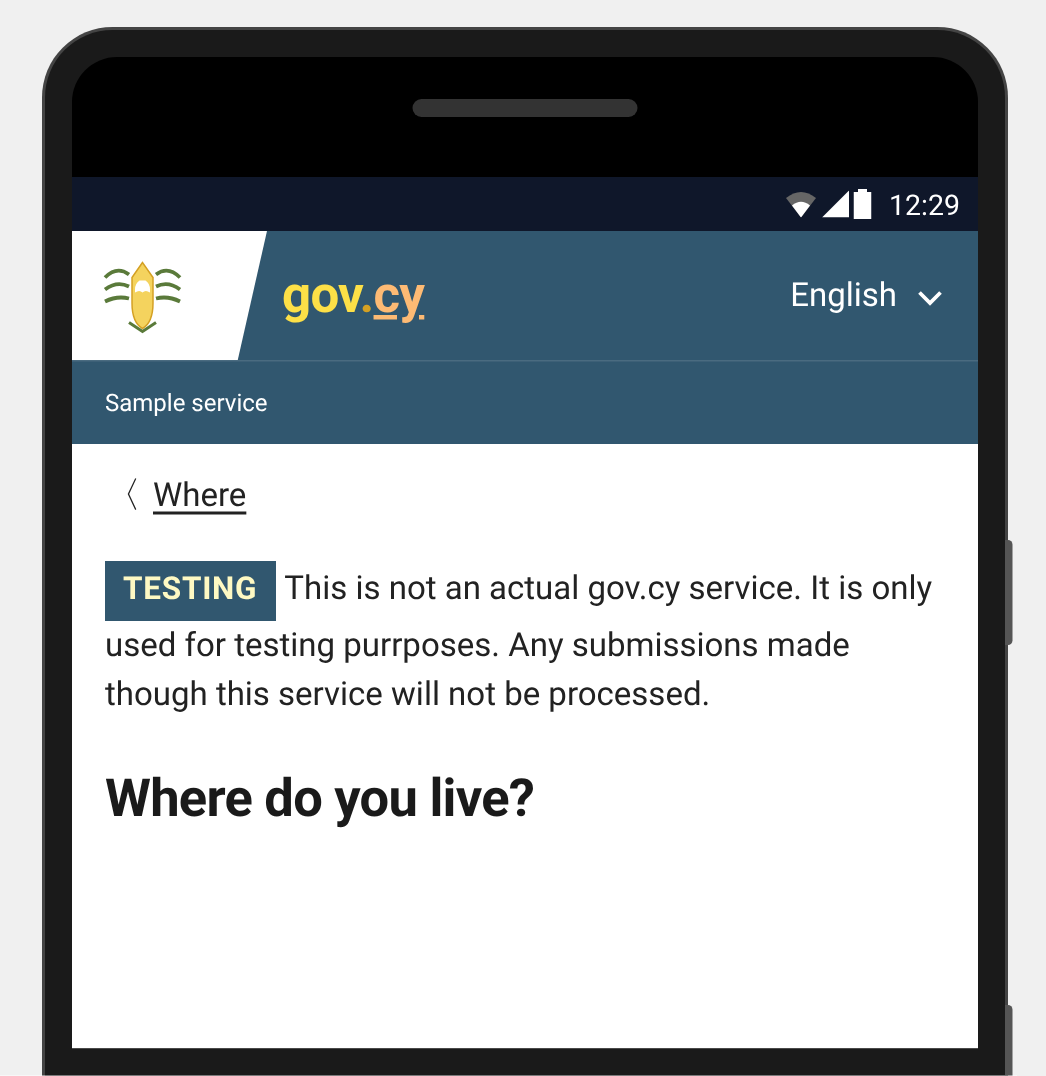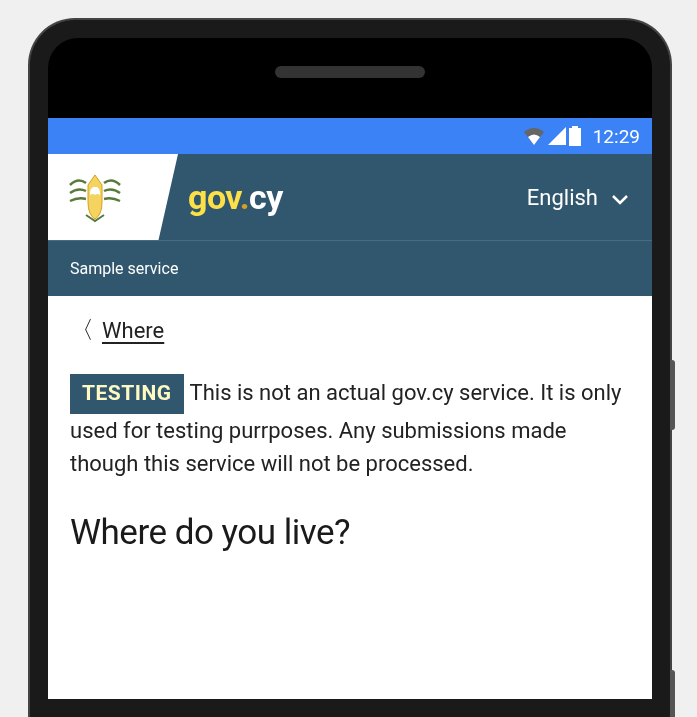--- a/index.html
+++ b/index.html
@@ -44,21 +44,21 @@
       position: absolute;
       top: 80px;
       left: 0;
       right: 0;
       bottom: 0;
       background: #fff;
       overflow: hidden;
     }
     .status-bar {
       height: 36px;
-      background: #3b82f6;
+      background: #0f172a;
       color: #fff;
       display: flex;
       justify-content: flex-end;
       align-items: center;
       padding: 0 12px;
       gap: 6px;
       font-size: 19px;
     }
     .status-icons {
       display: flex;
@@ -96,21 +96,21 @@
       position: relative;
     }
     .brand {
       font-size: 34px;
       font-weight: 700;
       margin-left: 10px;
       letter-spacing: -0.5px;
     }
     .brand-gov { color: #fde047; }
     .brand-dot { color: #d4a023; }
-    .brand-cy { color: #ffffff; }
+    .brand-cy { color: #fdba74; text-decoration: underline; }
     .lang-selector {
       margin-left: auto;
       margin-right: 24px;
       display: flex;
       align-items: flex-start;
       gap: 14px;
       font-size: 22px;
       cursor: pointer;
     }
     .chevron-down {
@@ -154,21 +154,21 @@
       background: #31576f;
       color: #fef9c3;
       font-weight: 700;
       padding: 4px 12px;
       font-size: 21px;
       margin-right: 6px;
       letter-spacing: 0.5px;
     }
     .question-heading {
       font-size: 35px;
-      font-weight: 400;
+      font-weight: 700;
       color: #1a1a1a;
       letter-spacing: -0.5px;
     }
     .side-button {
       position: absolute;
       right: -5px;
       width: 5px;
       background: #555;
       border-radius: 0 3px 3px 0;
     }

